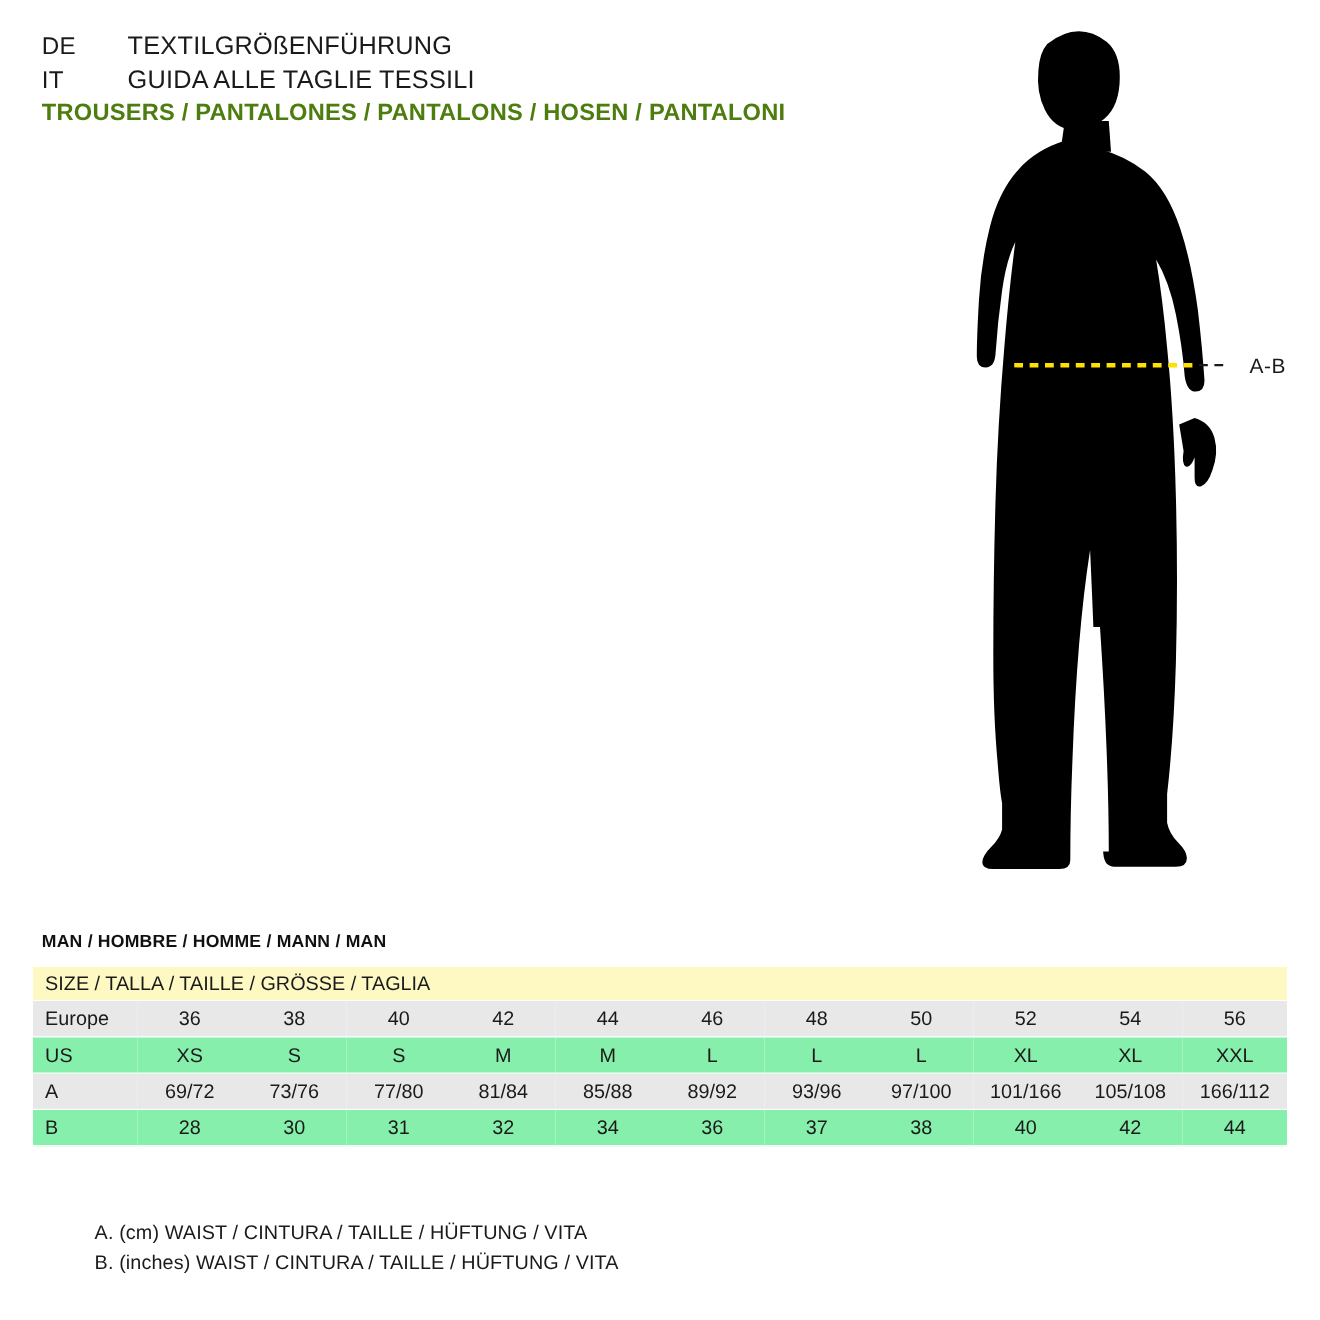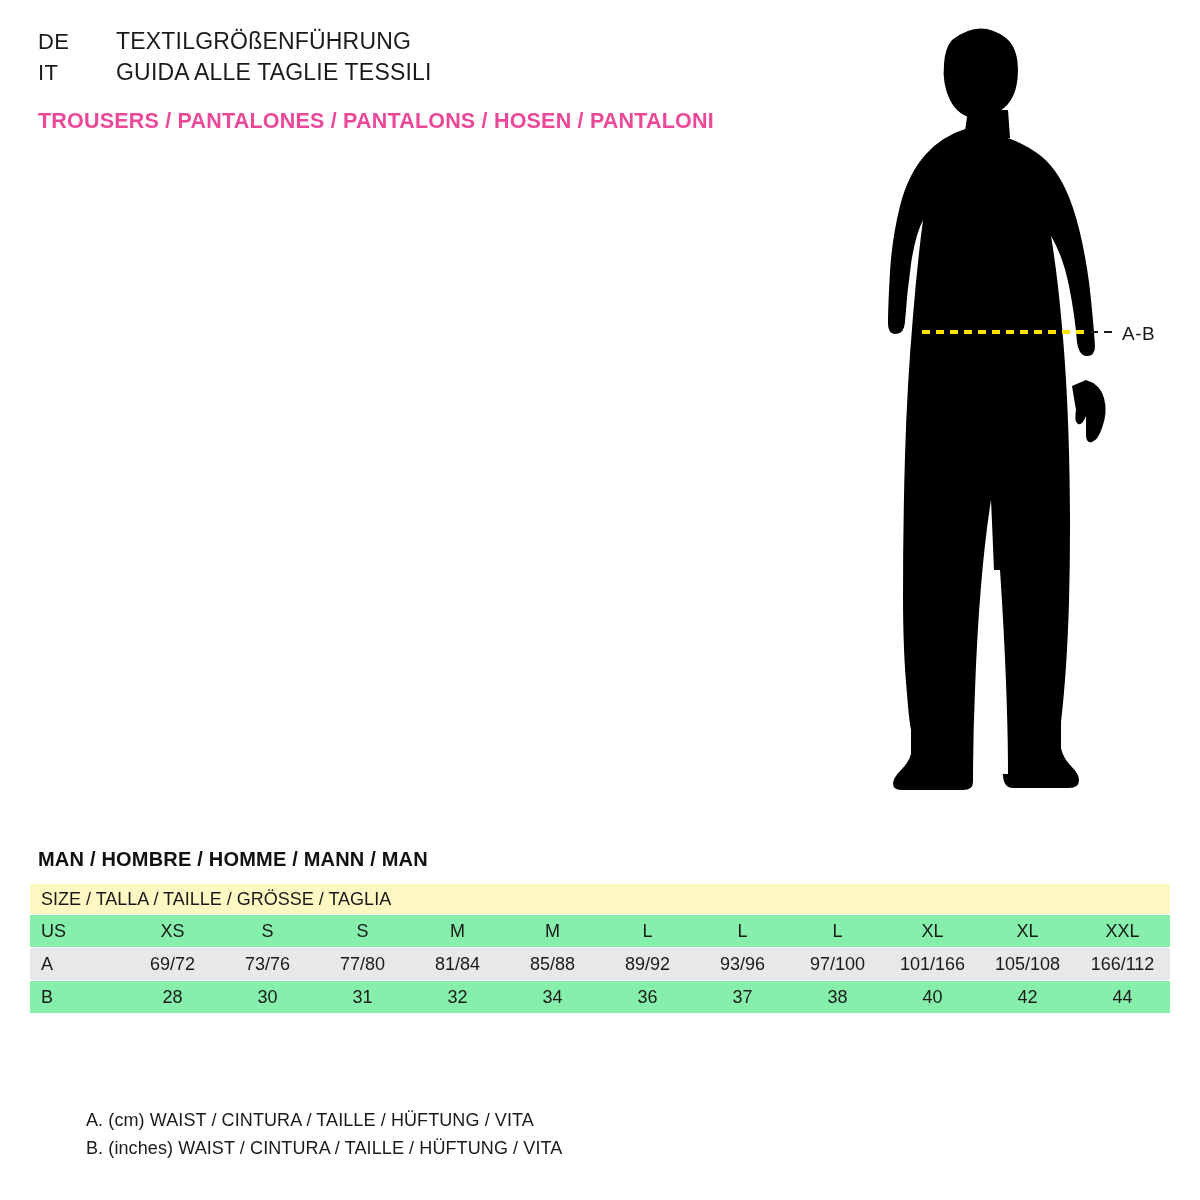--- a/index.html
+++ b/index.html
@@ -33,59 +33,58 @@
     font-size: 22px;
     letter-spacing: 0.3px;
     color: #1a1a1a;
   }
   .lang-title {
     font-size: 23px;
     letter-spacing: 0.2px;
     color: #1a1a1a;
   }
   #garment-line {
-    margin-top: 19px;
     font-size: 21.5px;
     font-weight: bold;
     letter-spacing: 0.2px;
-    color: #ec4899;
+    color: #4d7c0f;
   }
 
   
   #figure-area {
     position: absolute;
     left: 800px;
     top: 10px;
     width: 400px;
     height: 800px;
   }
   #figure-svg {
     position: absolute;
     left: 0;
     top: 0;
   }
   #ab-label {
     position: absolute;
-    left: 322px;
+    left: 336px;
     top: 313px;
     font-size: 19px;
     color: #1a1a1a;
     letter-spacing: 0.5px;
   }
 
   
   #table-section {
     position: absolute;
     left: 0;
     top: 848px;
     width: 1200px;
   }
   #gender-line {
     margin-left: 38px;
-    font-size: 20px;
+    font-size: 16px;
     font-weight: bold;
     letter-spacing: 0.2px;
     color: #111111;
     margin-bottom: 13px;
   }
   table.size-table {
     border-collapse: collapse;
     width: 1140px;
     margin-left: 30px;
     table-layout: fixed;
@@ -214,20 +213,34 @@
 <div id="table-section">
 
   <div id="gender-line">MAN / HOMBRE / HOMME / MANN / MAN</div>
 
   <table class="size-table">
     <tbody>
       <tr class="header-row">
         <td class="rowhead" colspan="12">SIZE / TALLA / TAILLE / GRÖSSE / TAGLIA</td>
       </tr>
 
+      <tr class="band-light">
+        <td class="rowhead">Europe</td>
+        <td>36</td>
+        <td>38</td>
+        <td>40</td>
+        <td>42</td>
+        <td>44</td>
+        <td>46</td>
+        <td>48</td>
+        <td>50</td>
+        <td>52</td>
+        <td>54</td>
+        <td>56</td>
+      </tr>
 
       <tr class="band-dark">
         <td class="rowhead">US</td>
         <td>XS</td>
         <td>S</td>
         <td>S</td>
         <td>M</td>
         <td>M</td>
         <td>L</td>
         <td>L</td>

